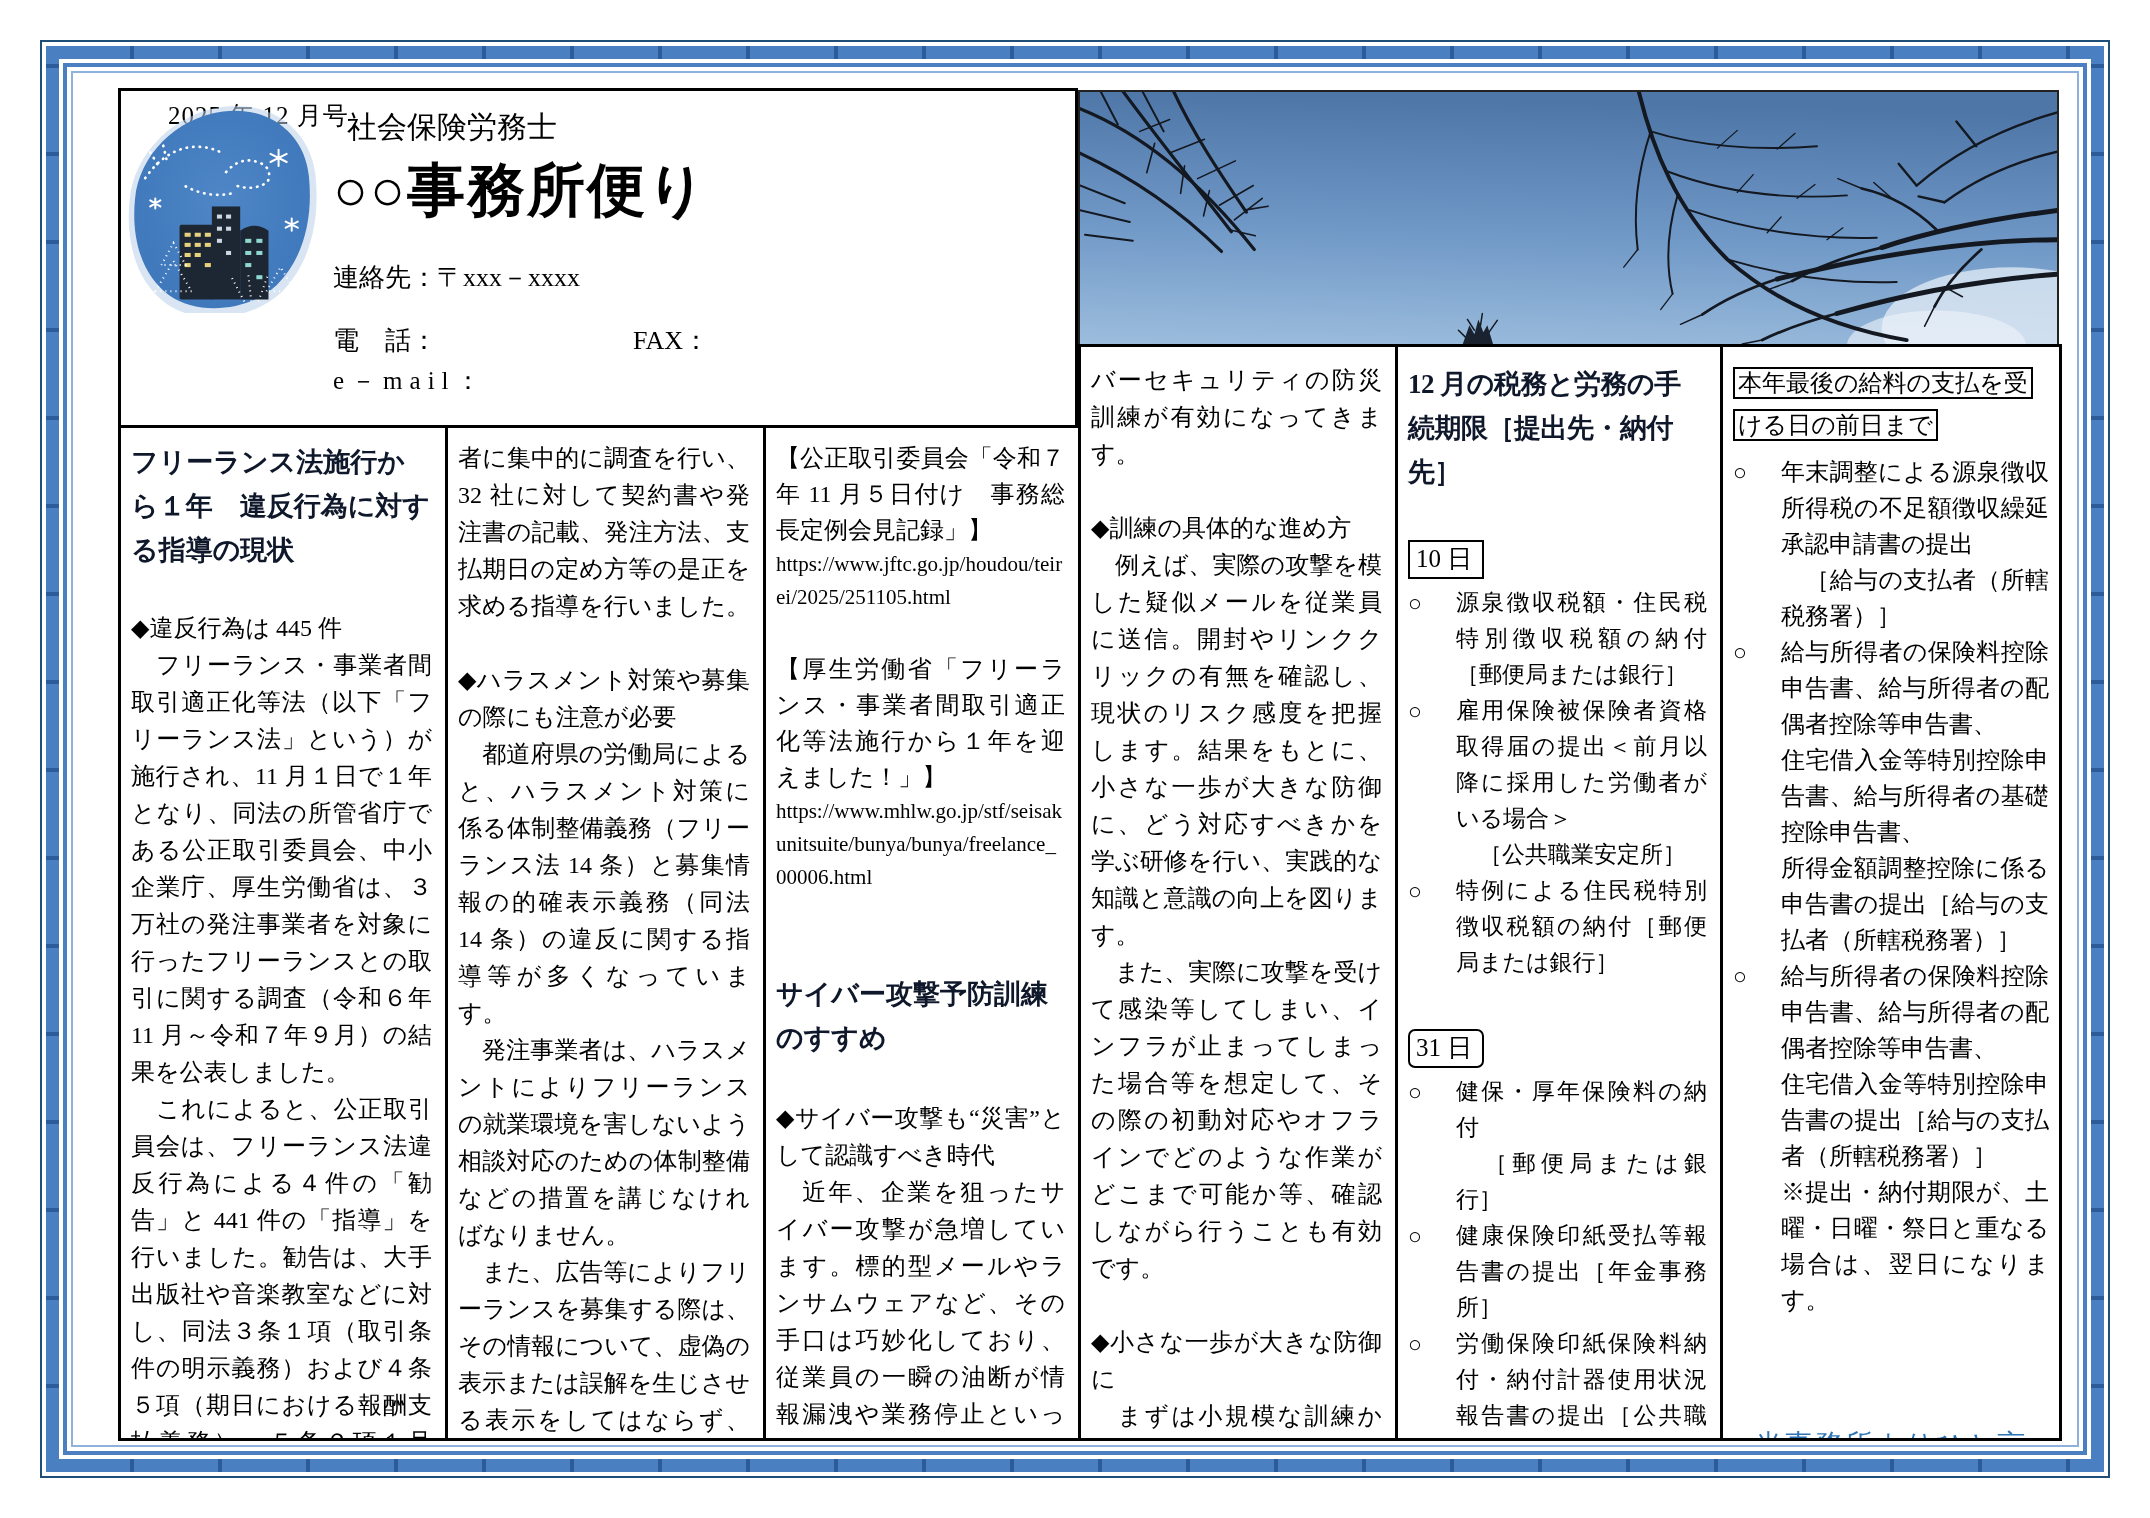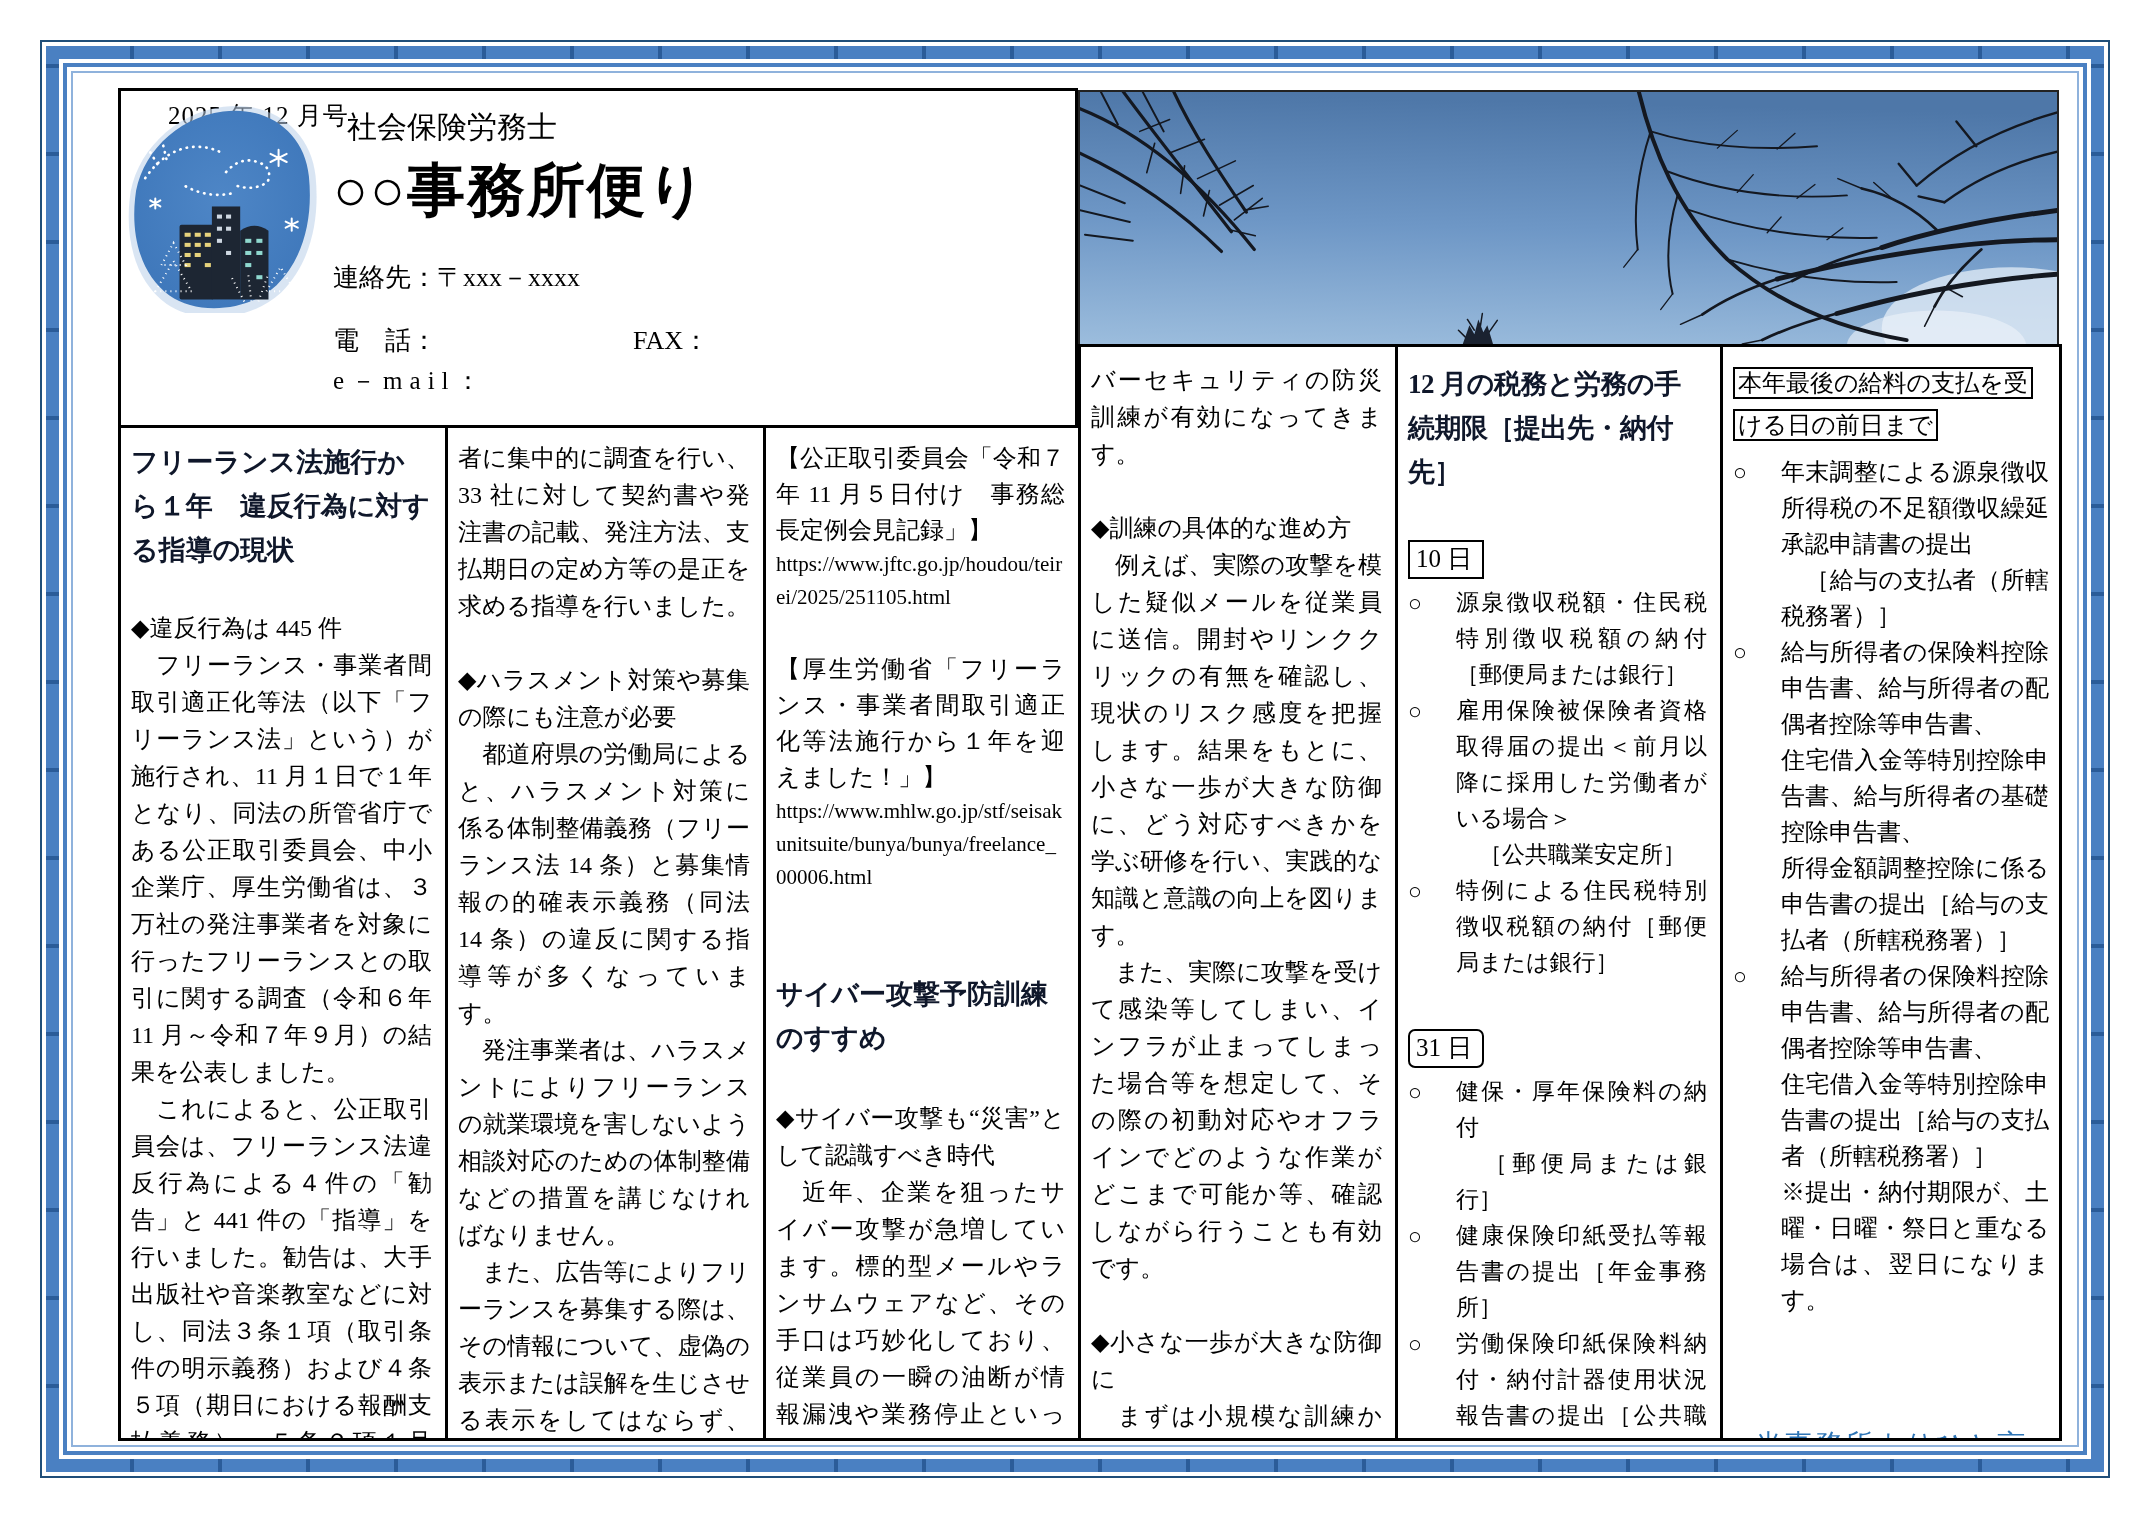--- a/index.html
+++ b/index.html
@@ -234,21 +234,21 @@
 
 <div class="colbox c1">
   <h2 class="h-blue">フリーランス法施行から１年　違反行為に対する指導の現状</h2>
   <p>◆違反行為は 445 件</p>
   <p>　フリーランス・事業者間取引適正化等法（以下「フリーランス法」という）が施行され、11 月１日で１年となり、同法の所管省庁である公正取引委員会、中小企業庁、厚生労働省は、３万社の発注事業者を対象に行ったフリーランスとの取引に関する調査（令和６年 11 月～令和７年９月）の結果を公表しました。</p>
   <p>　これによると、公正取引員会は、フリーランス法違反行為による４件の「勧告」と 441 件の「指導」を行いました。勧告は、大手出版社や音楽教室などに対し、同法３条１項（取引条件の明示義務）および４条５項（期日における報酬支払義務）、５条２項１号（不当な経済上の利益の提供要請の禁止）の規定に違反する事実について行われました。</p>
 
 </div>
 
 <div class="colbox c2">
-  <p>者に集中的に調査を行い、33 社に対して契約書や発注書の記載、発注方法、支払期日の定め方等の是正を求める指導を行いました。</p>
+  <p>者に集中的に調査を行い、32 社に対して契約書や発注書の記載、発注方法、支払期日の定め方等の是正を求める指導を行いました。</p>
   <p class="mt">◆ハラスメント対策や募集の際にも注意が必要</p>
   <p>　都道府県の労働局によると、ハラスメント対策に係る体制整備義務（フリーランス法 14 条）と募集情報の的確表示義務（同法 14 条）の違反に関する指導等が多くなっています。</p>
   <p>　発注事業者は、ハラスメントによりフリーランスの就業環境を害しないよう相談対応のための体制整備などの措置を講じなければなりません。</p>
   <p>　また、広告等によりフリーランスを募集する際は、その情報について、虚偽の表示または誤解を生じさせる表示をしてはならず、正確かつ最新の内容に保たなければなりません。</p>
 
 </div>
 
 <div class="colbox c3">
   <p class="refs">【公正取引委員会「令和７年 11 月５日付け　事務総長定例会見記録」】</p>
   <p class="url">https://www.jftc.go.jp/houdou/teirei/2025/251105.html</p>

